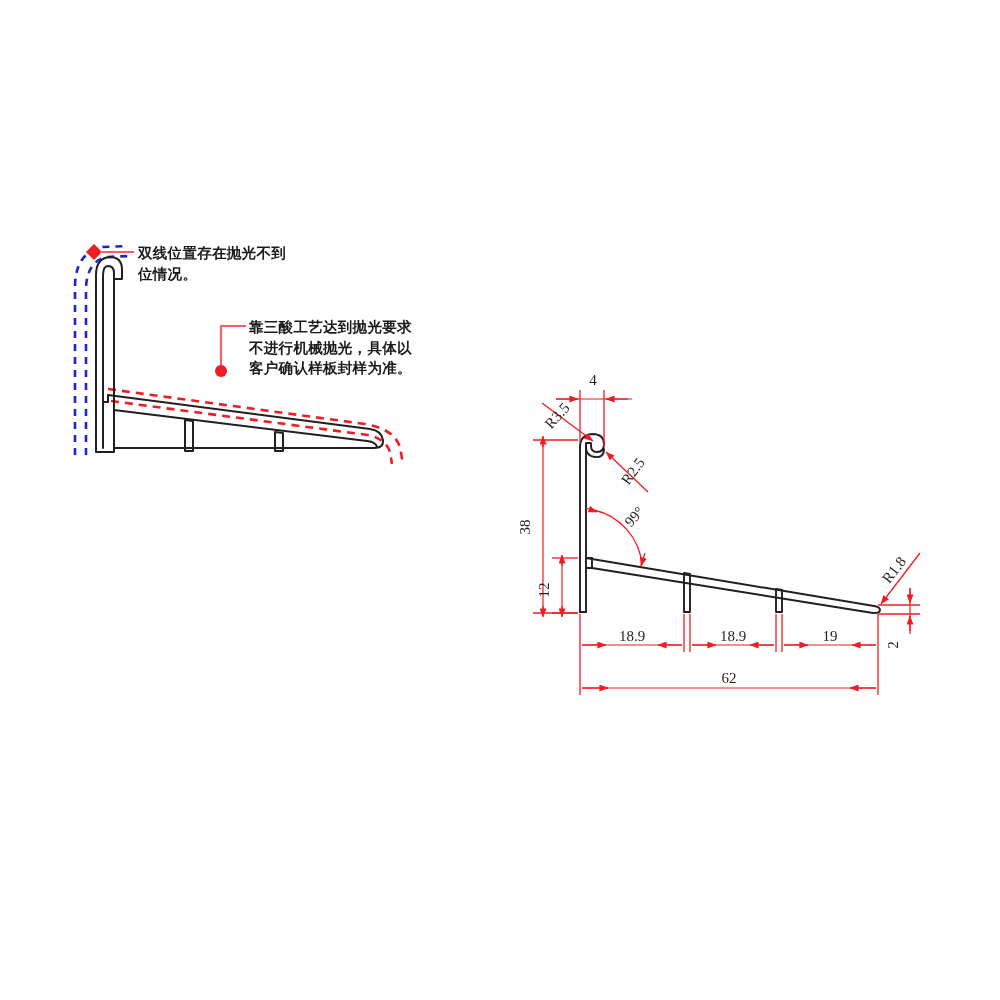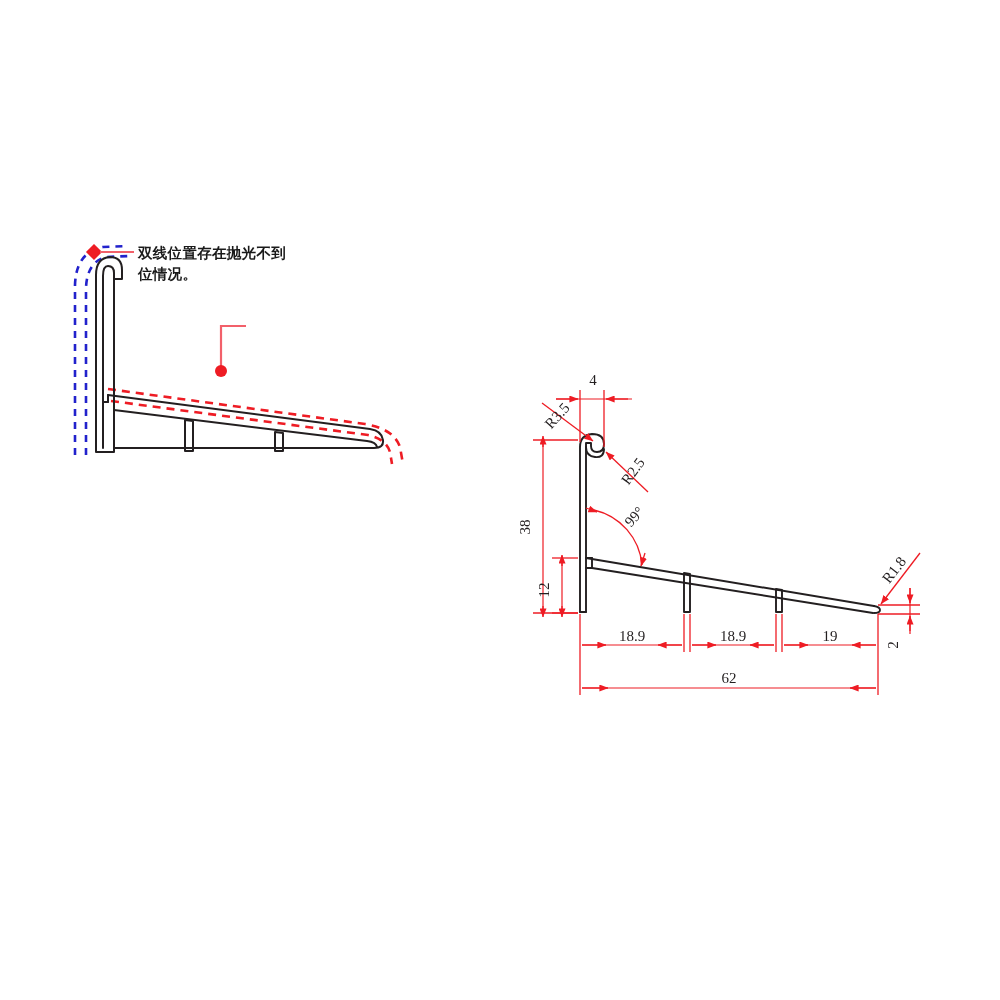--- a/index.html
+++ b/index.html
@@ -106,20 +106,23 @@
 
     <g fill="none" stroke="#f2606a" stroke-width="2.2">
       <path d="M 246 326 L 221 326 L 221 367"></path>
     </g>
     <circle cx="221" cy="371" r="6" fill="#ee1c24"></circle>
   </svg>
 
   <div class="cn-note" id="note-1">双线位置存在抛光不到
 位情况。</div>
 
+  <div class="cn-note" id="note-2">靠三酸工艺达到抛光要求
+不进行机械抛光，具体以
+客户确认样板封样为准。</div>
 
   <svg class="drawing" viewBox="0 0 1000 1000">
     <defs>
       <marker id="ar-r" markerWidth="9" markerHeight="7" refX="8.6" refY="3.5" orient="auto" markerUnits="userSpaceOnUse">
         <polygon points="0,0 9,3.5 0,7" fill="#ee1c24"></polygon>
       </marker>
       <marker id="ar-l" markerWidth="9" markerHeight="7" refX="0.4" refY="3.5" orient="auto" markerUnits="userSpaceOnUse">
         <polygon points="9,0 0,3.5 9,7" fill="#ee1c24"></polygon>
       </marker>
       <marker id="ar-any" markerWidth="9" markerHeight="7" refX="8.6" refY="3.5" orient="auto" markerUnits="userSpaceOnUse">

